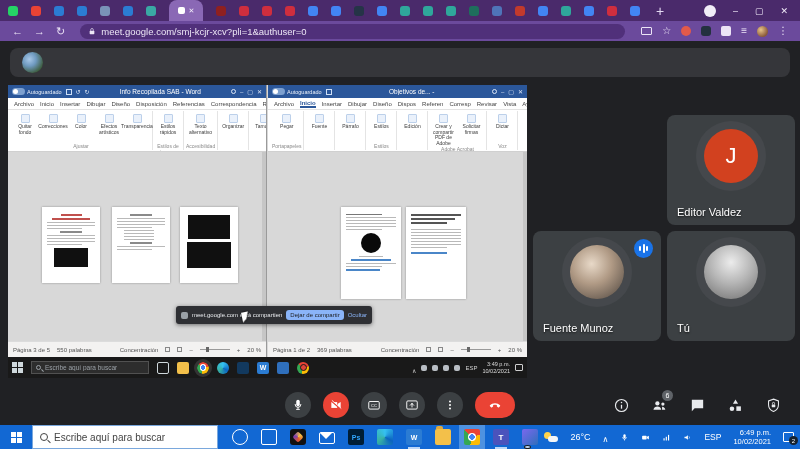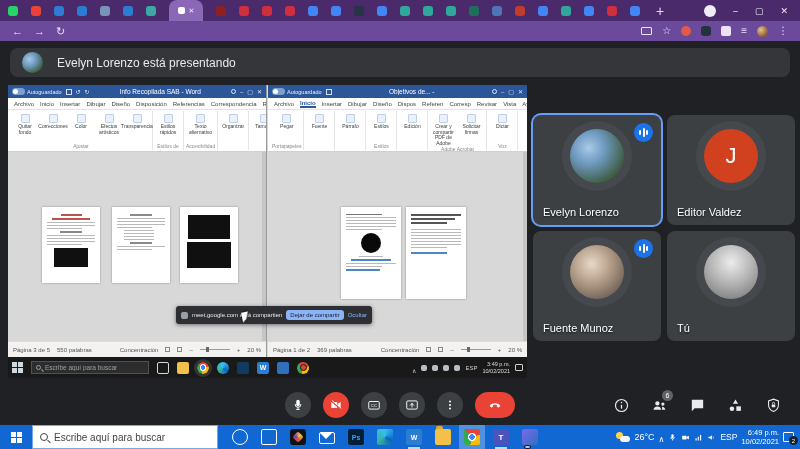--- a/index.html
+++ b/index.html
@@ -158,21 +158,21 @@
 .mailic{background:transparent;border:1.5px solid #fff;height:12px!important;margin-top:2px}
 .mailic::after{content:"";position:absolute;left:0;top:0;border-left:6.5px solid transparent;border-right:6.5px solid transparent;border-top:6px solid #fff}
 .psq{background:#001e36;display:flex;align-items:center;justify-content:center;color:#31a8ff;font-size:7px;font-weight:bold}
 .wordsq{background:#2b7cd3}
 .foldr{background:#f3c04a;border-radius:2px}
 .foldr::before{content:"";position:absolute;left:1px;top:-3px;width:7px;height:3px;background:#e0a93e;border-radius:2px 2px 0 0}
 .chromehl{width:26px;height:24px;background:#4e92e0;display:flex;align-items:center;justify-content:center;margin:0 -5px}
 .teamsq{background:#4b53bc;display:flex;align-items:center;justify-content:center;color:#fff;font-size:8px;font-weight:bold}
 .phoneapp{background:linear-gradient(135deg,#7b68ee,#2f6fbc)}
 .underl::after{content:"";position:absolute;left:2px;right:2px;bottom:-4px;height:2px;background:#bcd7f7}
-.ttray{margin-left:auto;display:flex;align-items:center;gap:4px;padding-right:6px;color:#fff}
+.ttray{margin-left:auto;display:flex;align-items:center;gap:12px;padding-right:6px;color:#fff}
 .weather{width:14px;height:10px;position:relative}
 .weather::before{content:"";position:absolute;left:0;top:0;width:7px;height:7px;border-radius:50%;background:#ffd34d}
 .weather::after{content:"";position:absolute;right:0;bottom:0;width:10px;height:6px;border-radius:4px;background:#f4f6f8}
 .ttray .temp{font-size:9px}
 .ttray .chev::before{font-size:8px}
 .tic{width:9px;height:9px}
 .tic svg{width:9px;height:9px;display:block}
 .ttray .lang{font-size:8.5px}
 .ttime{font-size:7.5px;line-height:1.25;text-align:right}
 .tnotif{position:relative;width:11px;height:10px;border:1.5px solid #fff;border-radius:1px}
@@ -220,35 +220,41 @@
       <span class="glyph-min"></span>
       <span class="glyph-max"></span>
       <span class="glyph-close"></span>
     </div>
   </div>
 
   <div class="toolbar">
     <span class="navic ic-back"></span>
     <span class="navic ic-fwd"></span>
     <span class="navic ic-reload"></span>
+    <div class="urlpill">
+      <svg width="8" height="9" viewBox="0 0 24 24">
+          <rect x="5" y="10" width="14" height="10" rx="2" fill="#ece6f5"></rect>
+          <path d="M8 10V7a4 4 0 0 1 8 0v3" stroke="#ece6f5" stroke-width="2" fill="none"></path>
+        </svg>
+      <span class="url">meet.google.com/smj-kcjr-xcv?pli=1&amp;authuser=0</span>
+    </div>
     <div class="tb-right">
       <span class="mini-card"></span>
       <span class="tbi ic-star"></span>
       <span class="ext-red"></span>
       <span class="ext-dark"></span>
       <span class="puzzle"></span>
       <span class="tbi ic-list"></span>
       <span class="tb-avatar"></span>
       <span class="tbi ic-dots"></span>
     </div>
   </div>
 
   <div class="banner">
     <span class="banner-ava"></span>
-    <span class="banner-txt">Evelyn Lorenzo está presentando</span>
   </div>
 
   <div class="shared">
 
     <div class="wword ww-l">
       <div class="wtitle">
         <span class="asave">
             <span class="toggle"></span>
             <span>Autoguardado</span>
           </span>
@@ -582,29 +588,20 @@
 
     <div class="sharebar">
       <span class="sb-fav"></span>
       <span class="sb-txt">meet.google.com está compartiendo tu pantalla</span>
       <span class="sb-btn">Dejar de compartir</span>
       <span class="sb-link">Ocultar</span>
       <span class="cursor"></span>
     </div>
   </div>
 
-  <div class="tile speaking" style="left:533px;top:115px">
-    <span class="audio-ind">
-        <i></i>
-        <i></i>
-        <i></i>
-      </span>
-    <span class="pava av-evelyn"></span>
-    <span class="pname">Evelyn Lorenzo</span>
-  </div>
   <div class="tile" style="left:667px;top:115px">
     <span class="pava av-initial" style="background:#d2411f">J</span>
     <span class="pname">Editor Valdez</span>
   </div>
   <div class="tile" style="left:533px;top:231px">
     <span class="audio-ind">
         <i></i>
         <i></i>
         <i></i>
       </span>

